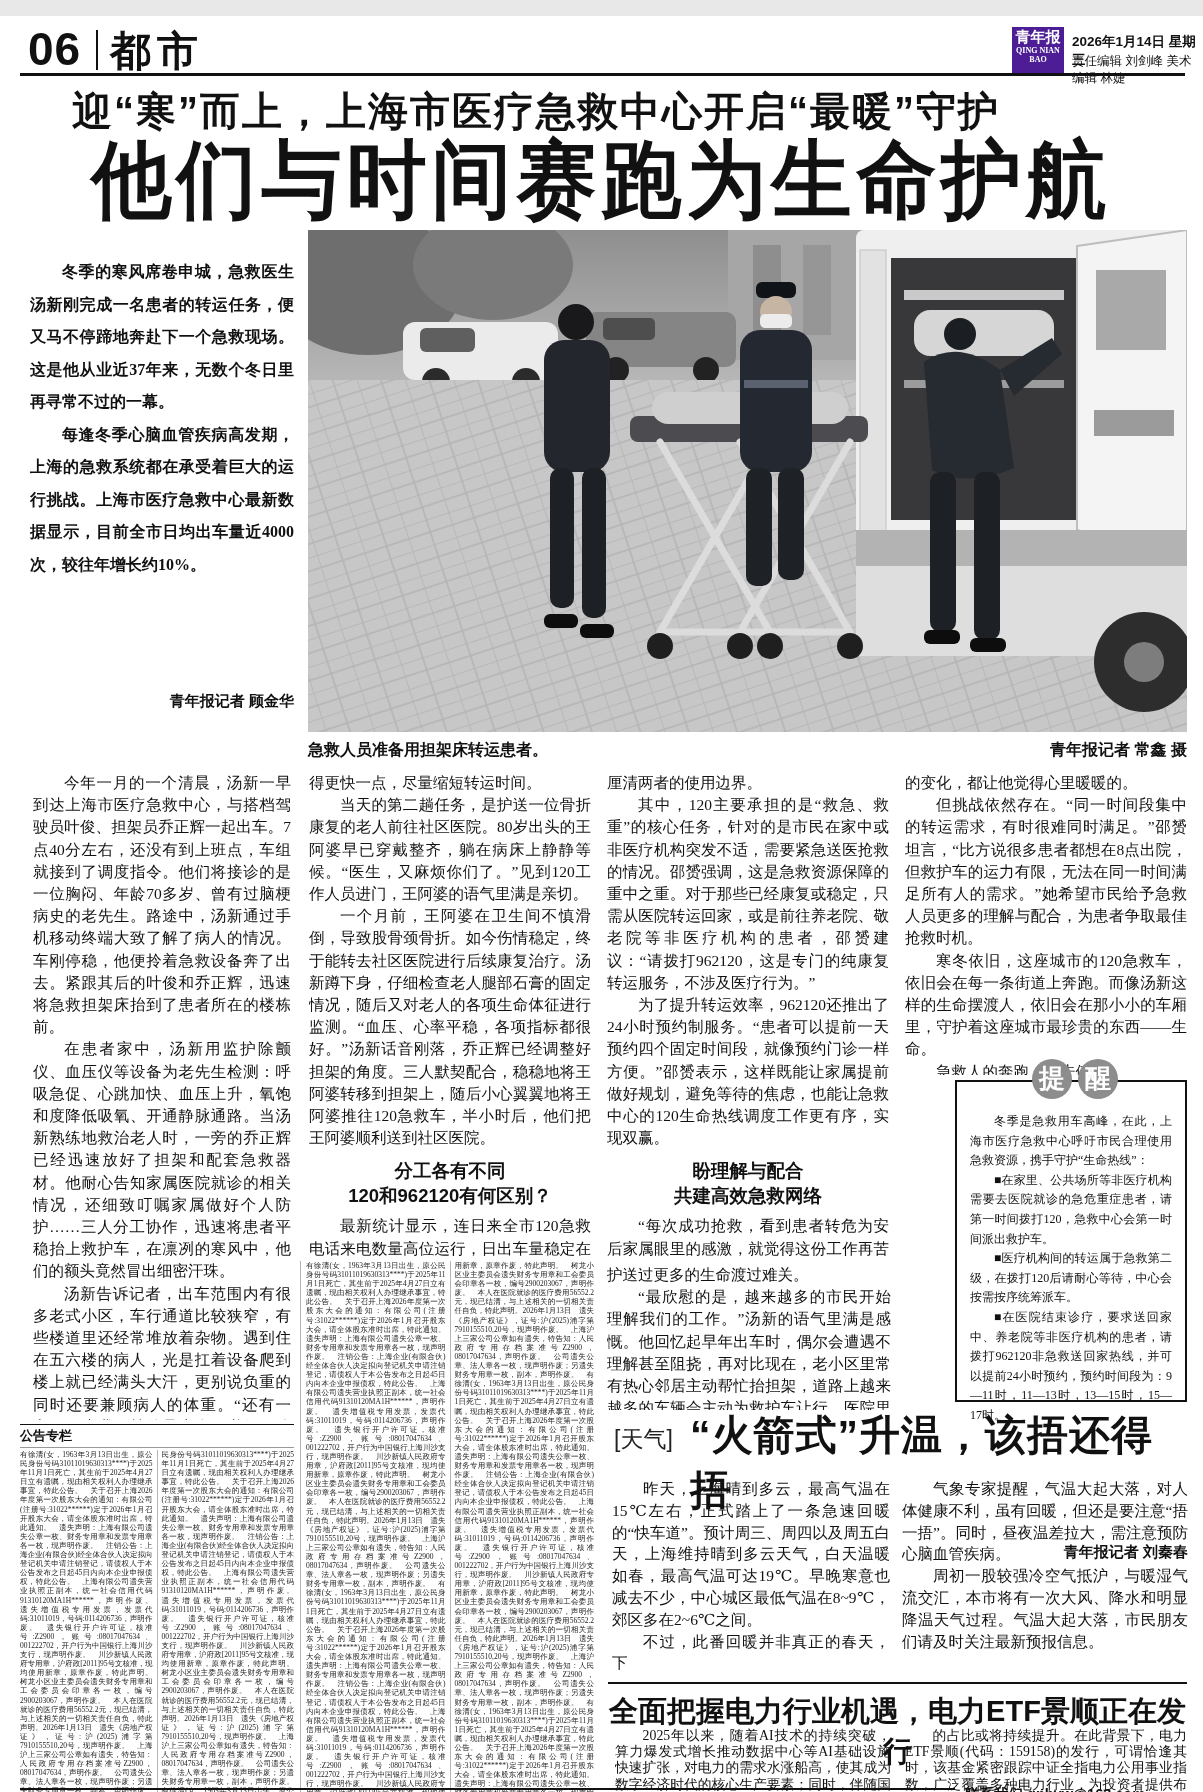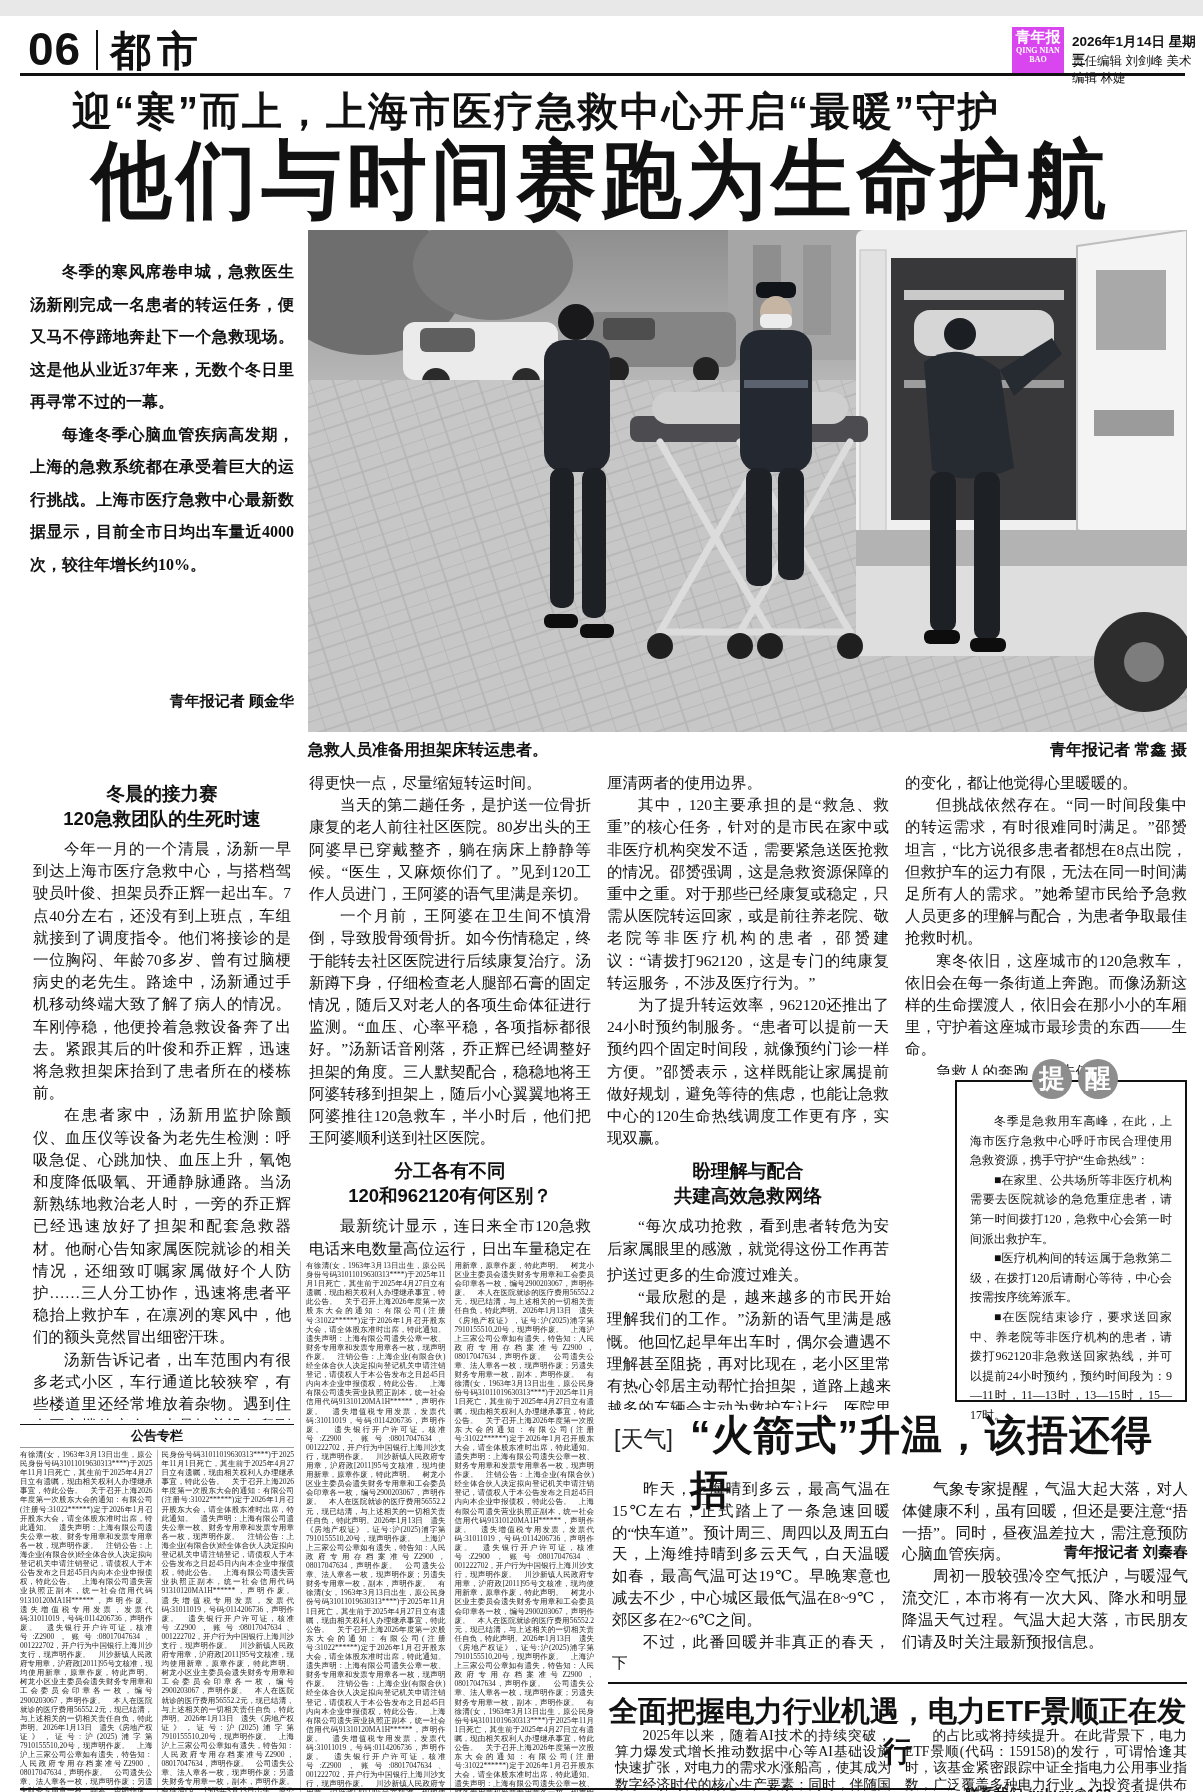--- a/index.html
+++ b/index.html
@@ -4,21 +4,21 @@
 <style>
   html,body{margin:0;padding:0;background:#e8e8e8;}
   #page{position:relative;width:1203px;height:1792px;background:#ffffff;margin:16px auto;
         font-family:"Liberation Serif","DejaVu Serif",serif;color:#111;overflow:hidden;}
   .abs{position:absolute;}
   
   .hdr-pageno{left:28px;top:6px;font:700 46px "Liberation Sans","DejaVu Sans",sans-serif;letter-spacing:1px;}
   .hdr-bar{left:96px;top:14px;width:2px;height:40px;background:#111;}
   .hdr-section{left:110px;top:8px;font:700 41px "Liberation Sans","DejaVu Sans",sans-serif;letter-spacing:6px;}
   .hdr-rule{left:20px;top:57px;width:1165px;height:3px;background:#111;}
-  .hdr-logo{left:1012px;top:11px;width:52px;height:48px;background:#d946ef;color:#fff;
+  .hdr-logo{left:1012px;top:11px;width:52px;height:48px;background:#4c1d95;color:#fff;
             font:700 15px "Liberation Serif",serif;line-height:15px;text-align:center;padding-top:3px;box-sizing:border-box;}
   .hdr-logo .lg2{font-size:8px;line-height:9px;display:block;margin-top:1px;}
   .hdr-date{left:1072px;top:17px;font:700 13.5px "Liberation Sans","DejaVu Sans",sans-serif;}
   .hdr-eds{left:1072px;top:37px;font:400 12.5px "Liberation Sans","DejaVu Sans",sans-serif;}
   
   .kicker{left:0;top:68px;width:1072px;text-align:center;
           font:800 40px "Liberation Sans","DejaVu Sans",sans-serif;letter-spacing:2px;}
   .mainhead{left:0;top:108px;width:1203px;text-align:center;
           font:900 80px "Liberation Sans","DejaVu Sans",sans-serif;letter-spacing:5px;
           transform:scaleY(1.06);transform-origin:top center;}
@@ -46,21 +46,21 @@
   .rbox{left:955px;top:1064px;width:232px;height:322px;border:2px solid #111;box-sizing:border-box;
         padding:30px 13px 8px 13px;font-size:12px;line-height:19.6px;text-align:justify;}
   .rbox p{margin:0;text-indent:2em;}
   .rbadge{left:1032px;top:1043px;width:86px;display:flex;gap:6px;}
   .rbadge span{display:inline-block;width:40px;height:40px;border-radius:50%;background:#8d8d8d;
         color:#fff;font:700 26px "Liberation Serif",serif;line-height:40px;text-align:center;}
   
   .ads{font-size:7.5px;line-height:9.1px;text-align:justify;color:#222;overflow:hidden;
        column-gap:9px;column-rule:1px solid #b5b5b5;}
   .ads-left{left:20px;top:1408px;width:274px;height:380px;border-top:1.5px solid #111;}
-  .ads-left-h{text-align:center;font:700 13px "Liberation Sans","DejaVu Sans",sans-serif;
+  .ads-left-h{text-align:left;font:700 13px "Liberation Sans","DejaVu Sans",sans-serif;
        padding:2px 0 2px 0;border-bottom:1px solid #999;margin-bottom:2px;}
   .ads-left .ads{height:356px;column-count:2;}
   .ads-right{left:300px;top:1245px;width:294px;height:543px;border-left:1px solid #b5b5b5;padding-left:5px;box-sizing:border-box;}
   .ads-right .ads{height:543px;column-count:2;}
   
   .wx-tag{left:614px;top:1408px;font:400 23px "Liberation Sans","DejaVu Sans",sans-serif;color:#222;}
   .wx-title{left:690px;top:1392px;width:500px;font:900 41px "Liberation Sans","DejaVu Sans",sans-serif;letter-spacing:1px;}
   .wx-col{top:1462px;height:196px;font-size:15.5px;line-height:21.8px;text-align:justify;overflow:hidden;}
   .wx-a{left:612px;width:278px;}
   .wx-b{left:902px;width:286px;}
@@ -186,24 +186,20 @@
       <rect x="616" y="400" width="36" height="14" rx="6" fill="#0d0d0d"></rect>
       <rect x="662" y="408" width="36" height="14" rx="6" fill="#0d0d0d"></rect>
     </svg>
   </div>
   <div class="abs caption-row">
     <span>急救人员准备用担架床转运患者。</span>
     <span>青年报记者 常鑫 摄</span>
   </div>
 
   <div class="abs bcol col1">
-      <div class="subhead">
-        <div>冬晨的接力赛</div>
-        <div>120急救团队的生死时速</div>
-      </div>
       <p>今年一月的一个清晨，汤新一早到达上海市医疗急救中心，与搭档驾驶员叶俊、担架员乔正辉一起出车。7点40分左右，还没有到上班点，车组就接到了调度指令。他们将接诊的是一位胸闷、年龄70多岁、曾有过脑梗病史的老先生。路途中，汤新通过手机移动终端大致了解了病人的情况。车刚停稳，他便拎着急救设备奔了出去。紧跟其后的叶俊和乔正辉，迅速将急救担架床抬到了患者所在的楼栋前。</p>
       <p>在患者家中，汤新用监护除颤仪、血压仪等设备为老先生检测：呼吸急促、心跳加快、血压上升，氧饱和度降低吸氧、开通静脉通路。当汤新熟练地救治老人时，一旁的乔正辉已经迅速放好了担架和配套急救器材。他耐心告知家属医院就诊的相关情况，还细致叮嘱家属做好个人防护……三人分工协作，迅速将患者平稳抬上救护车，在凛冽的寒风中，他们的额头竟然冒出细密汗珠。</p>
       <p>汤新告诉记者，出车范围内有很多老式小区，车行通道比较狭窄，有些楼道里还经常堆放着杂物。遇到住在五六楼的病人，光是扛着设备爬到楼上就已经满头大汗，更别说负重的同时还要兼顾病人的体重。“还有一点，因为我们抬的是病人，必须要确保病人的安全，所以要特别小心。”此外，考虑到眼下天气过于寒冷，不能让原本患病的病人再受凉，他们必须走</p>
     </div>
   <div class="abs bcol col2">
       <p class="cont">得更快一点，尽量缩短转运时间。</p>
       <p>当天的第二趟任务，是护送一位骨折康复的老人前往社区医院。80岁出头的王阿婆早已穿戴整齐，躺在病床上静静等候。“医生，又麻烦你们了。”见到120工作人员进门，王阿婆的语气里满是亲切。</p>
       <p>一个月前，王阿婆在卫生间不慎滑倒，导致股骨颈骨折。如今伤情稳定，终于能转去社区医院进行后续康复治疗。汤新蹲下身，仔细检查老人腿部石膏的固定情况，随后又对老人的各项生命体征进行监测。“血压、心率平稳，各项指标都很好。”汤新话音刚落，乔正辉已经调整好担架的角度。三人默契配合，稳稳地将王阿婆转移到担架上，随后小心翼翼地将王阿婆推往120急救车，半小时后，他们把王阿婆顺利送到社区医院。</p>
       <div class="subhead">
         <div>分工各有不同</div>

